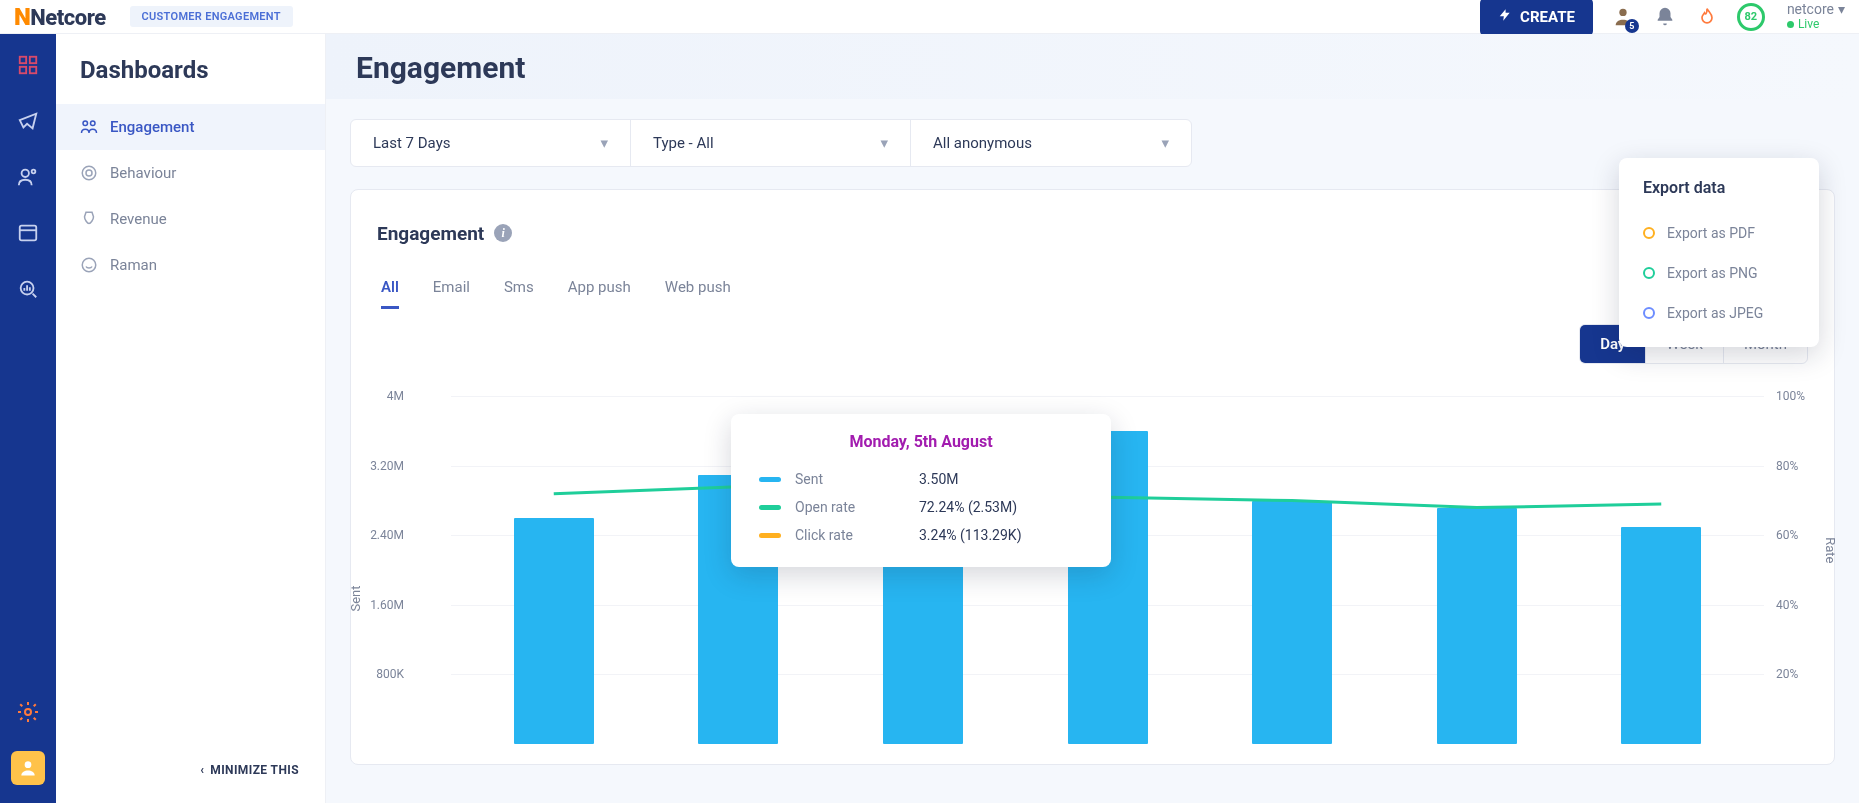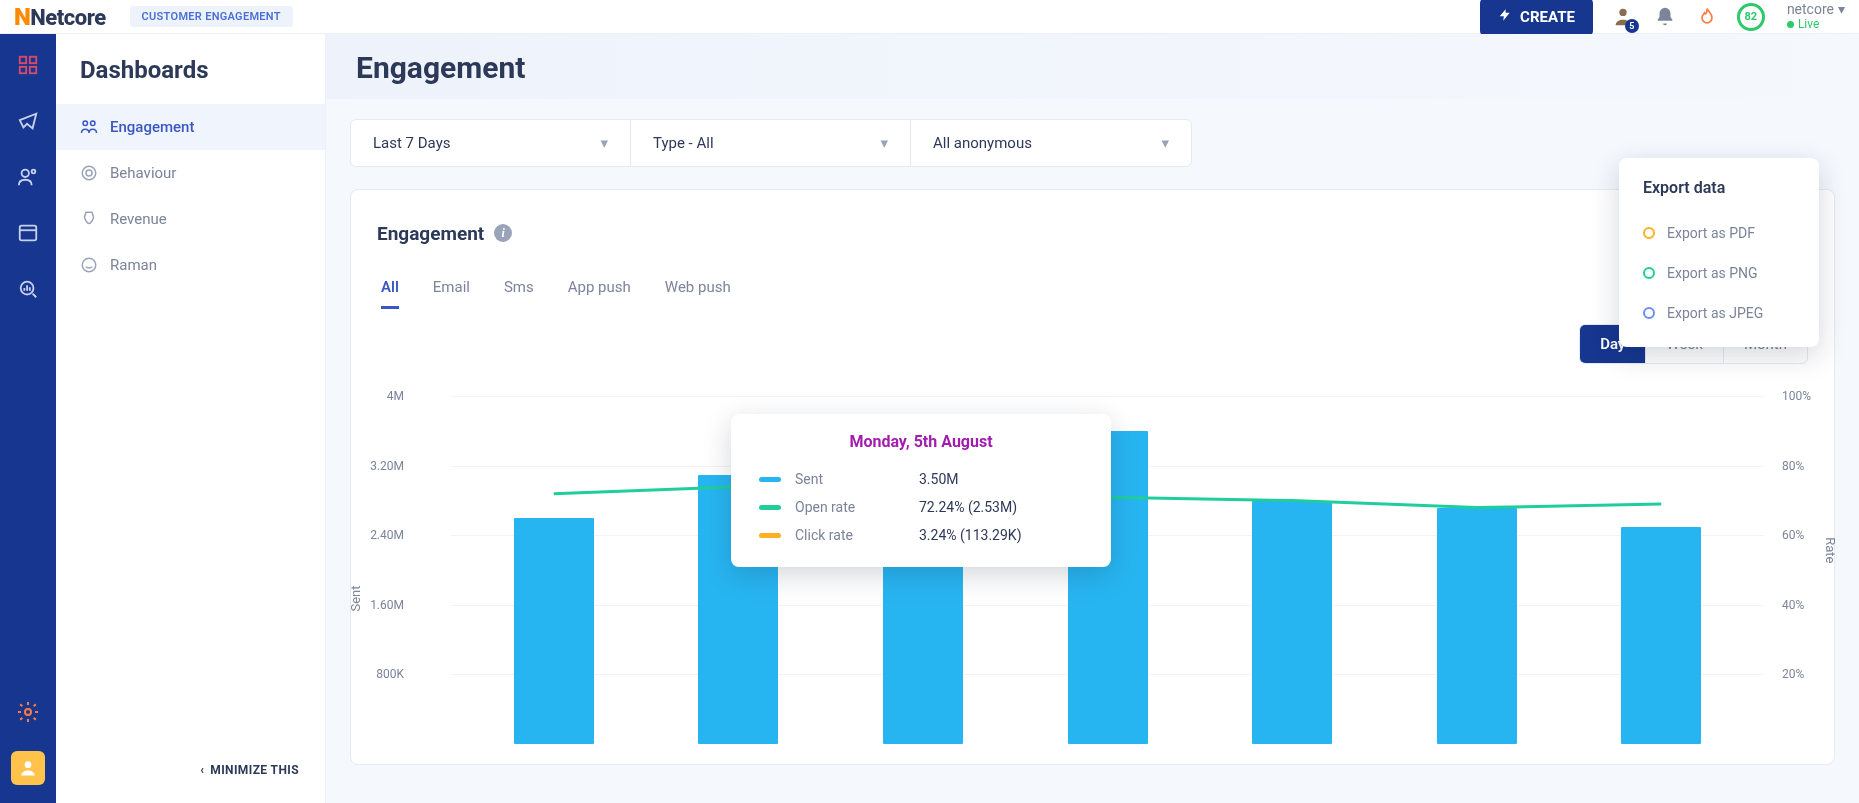--- a/index.html
+++ b/index.html
@@ -72,21 +72,21 @@
   .gran-group { display: flex; border: 1px solid #e6e9f1; border-radius: 6px; overflow: hidden; }
   .gran { padding: 10px 20px; font-size: 15px; color: #7b8499; cursor: pointer; border-right: 1px solid #e6e9f1; }
   .gran:last-child { border-right: none; }
   .gran.active { background: #16368f; color: #fff; font-weight: 600; }
 
   
   .chart-wrap { position: relative; padding: 14px 60px 10px 80px; height: 400px; }
   .y-left { position: absolute; left: 0; top: 14px; bottom: 20px; width: 80px; }
   .y-left .tick, .y-right .tick { position: absolute; right: 27px; font-size: 12px; color: #7b8499; transform: translateY(-50%); }
   .y-right { position: absolute; right: 0; top: 14px; bottom: 20px; width: 60px; }
-  .y-right .tick { left: 8px; right: auto; }
+  .y-right .tick { left: 2px; right: auto; }
   .axis-label-left { position: absolute; left: 4px; top: 60%; transform: rotate(-90deg); transform-origin: left center; color: #7b8499; font-size: 13px; }
   .axis-label-right { position: absolute; right: 4px; top: 48%; transform: rotate(90deg); transform-origin: right center; color: #7b8499; font-size: 13px; }
   .plot { position: absolute; left: 100px; right: 70px; top: 14px; bottom: 20px; }
   .grid-line { position: absolute; left: 0; right: 0; height: 1px; background: #f2f3f7; }
   .bar { width: 80px; background: #27b5f1; border-radius: 1px; }
   .line-svg { position: absolute; inset: 0; width: 100%; height: 100%; overflow: visible; }
 
   
   .hover-tip { position: absolute; left: 380px; top: 50px; background: #fff; border-radius: 8px; box-shadow: 0 8px 28px rgba(20,30,55,0.18); padding: 18px 28px; width: 380px; z-index: 5; }
   .tip-title { text-align: center; font-weight: 700; font-size: 16px; color: #a21caf; margin-bottom: 14px; }

